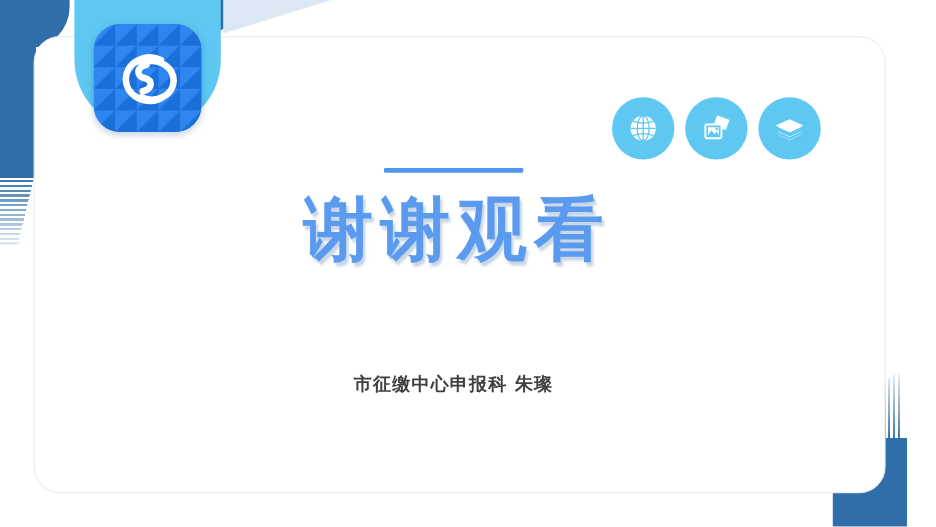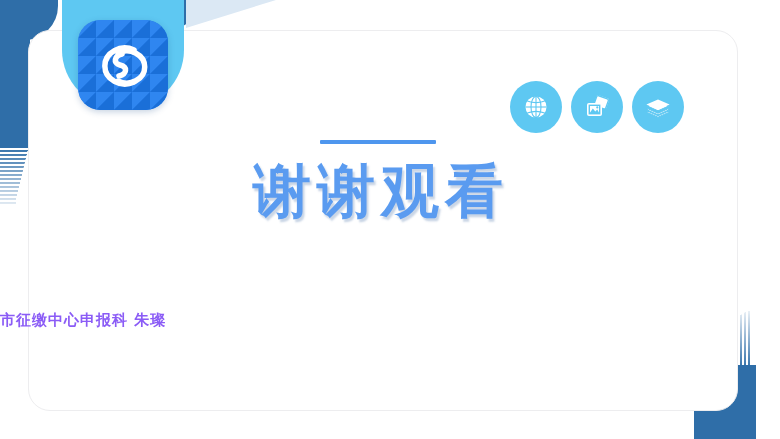--- a/index.html
+++ b/index.html
@@ -169,25 +169,26 @@
     color: #5a9bf0;
     text-shadow: 2px 3px 2px rgba(120,150,190,0.40);
     line-height: 1.15;
     margin: 0;
     padding-left: 6px;
   }
   .subtitle {
     position: absolute;
     left: 0; right: 0;
     top: 311px;
+    text-align: center;
     font-family: "DejaVu Sans", "Liberation Sans", sans-serif;
     font-size: 15px;
     font-weight: bold;
     letter-spacing: 1px;
-    color: #8b5cf6;
+    color: #404040;
   }
 </style>
 </head>
 <body>
 
 <div class="slide">
 
   <div class="deco-tl-dark"></div>
   <div class="deco-left-bar"></div>
   <div class="deco-left-stripes"></div>

